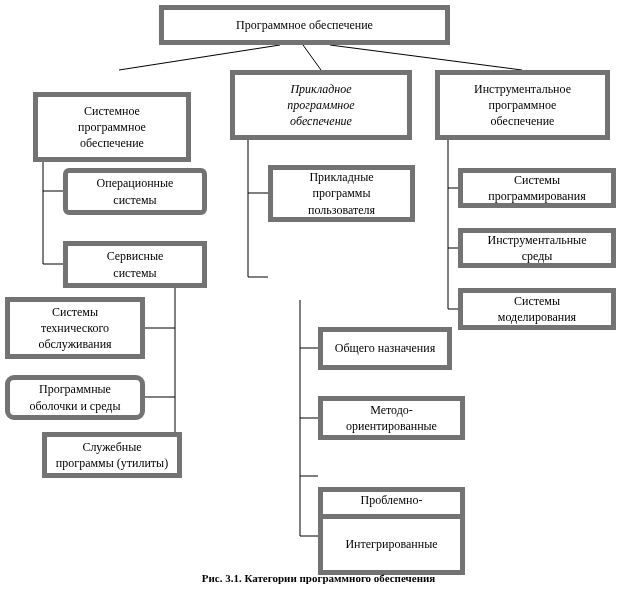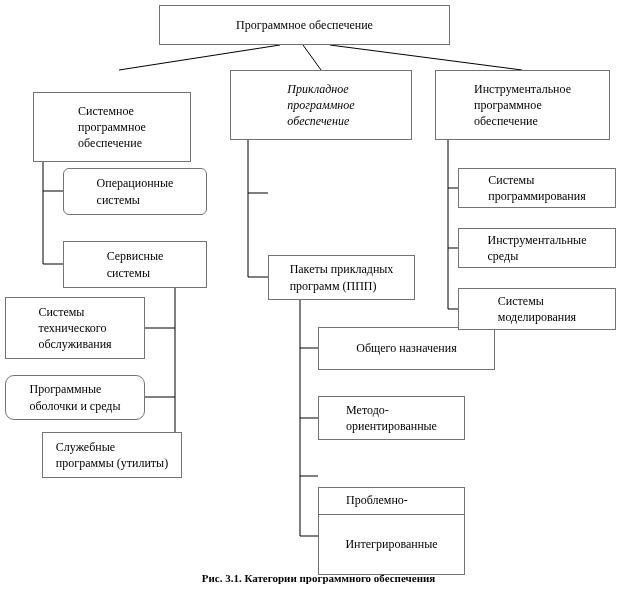--- a/index.html
+++ b/index.html
@@ -12,25 +12,26 @@
     width: 617px;
     height: 593px;
     background: #ffffff;
     font-family: "Liberation Serif", "DejaVu Serif", serif;
     color: #000000;
     overflow: hidden;
   }
   .node {
     position: absolute;
     box-sizing: border-box;
-    border: 1px solid #737373;
+    border: 5px solid #737373;
     background: #ffffff;
     display: flex;
     align-items: center;
     justify-content: center;
+    text-align: center;
     font-size: 12px;
     line-height: 1.35;
     white-space: pre-line;
     padding: 2px 4px;
   }
   .lines {
     position: absolute;
     left: 0;
     top: 0;
     width: 617px;
@@ -103,24 +104,25 @@
 системы</div>
 
   <div class="node" style="left:5px; top:297px; width:140px; height:62px;">Системы
 технического
 обслуживания</div>
   <div class="node" style="left:5px; top:375px; width:140px; height:45px;border-radius:9px;">Программные
 оболочки и среды</div>
   <div class="node" style="left:5px; top:432px; width:140px; height:46px;margin-left:37px;">Служебные
 программы (утилиты)</div>
 
-  <div class="node" style="left:268px; top:255px; width:147px; height:45px;">Пакеты прикладных
-программ (ППП)</div>
+  <div class="node" style="left:268px; top:165px; width:147px; height:57px;">Прикладные
+программы
+пользователя</div>
 
-  <div class="node" style="left:318px; top:327px; width:177px; height:43px;">Общего назначения</div>
+  <div class="node" style="left:318px; top:327px; width:134px; height:43px;">Общего назначения</div>
   <div class="node" style="left:318px; top:396px; width:147px; height:44px;">Методо-
 ориентированные</div>
   <div class="node" style="left:318px; top:455px; width:147px; height:43px;margin-top:32px;">Проблемно-
 ориентированные</div>
   <div class="node" style="left:318px; top:514px; width:147px; height:61px;">Интегрированные</div>
 
   <div class="node" style="left:458px; top:168px; width:158px; height:40px;">Системы
 программирования</div>
   <div class="node" style="left:458px; top:228px; width:158px; height:40px;">Инструментальные
 среды</div>

